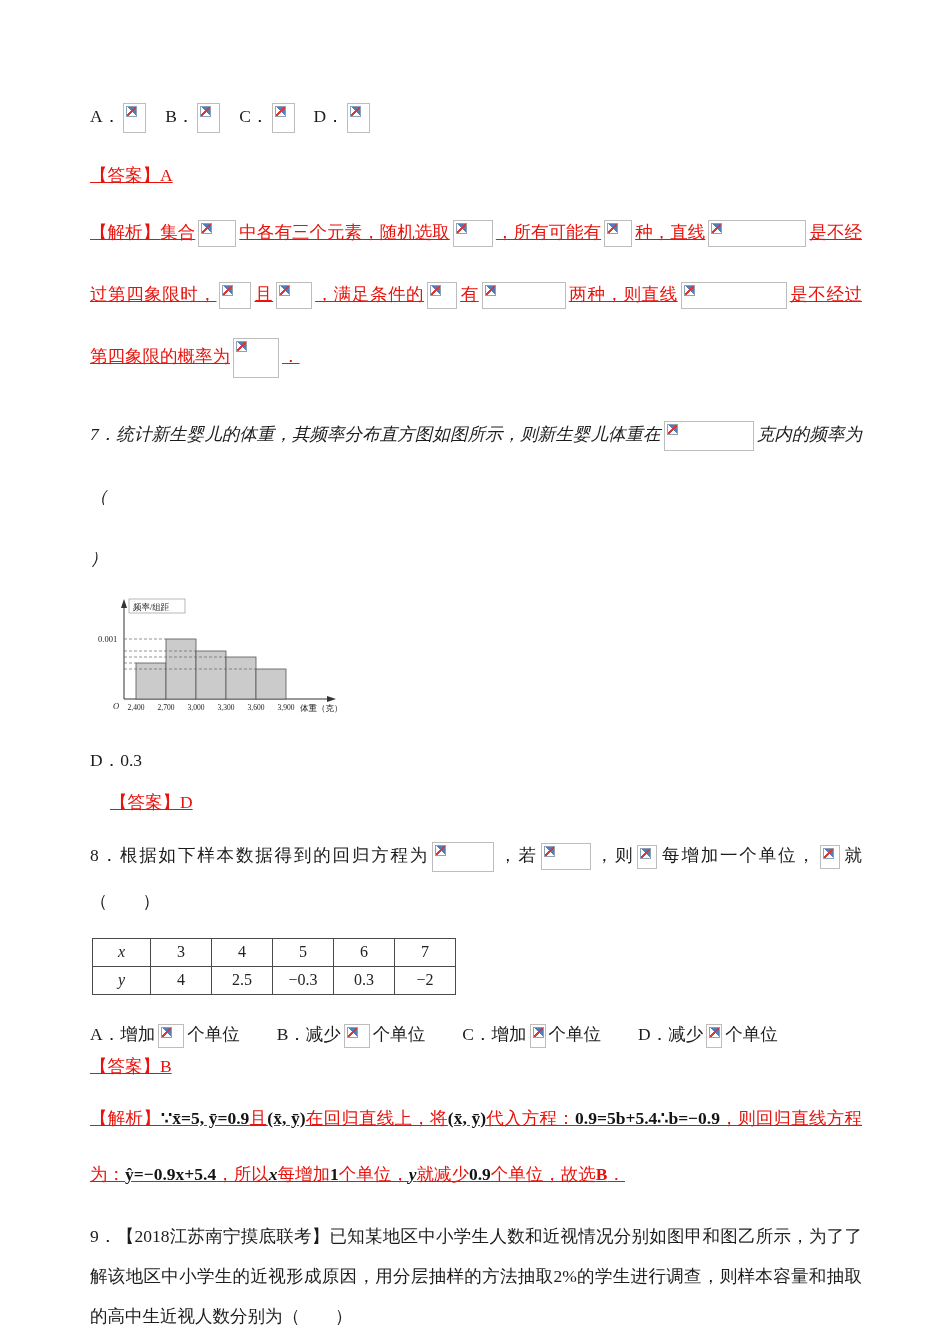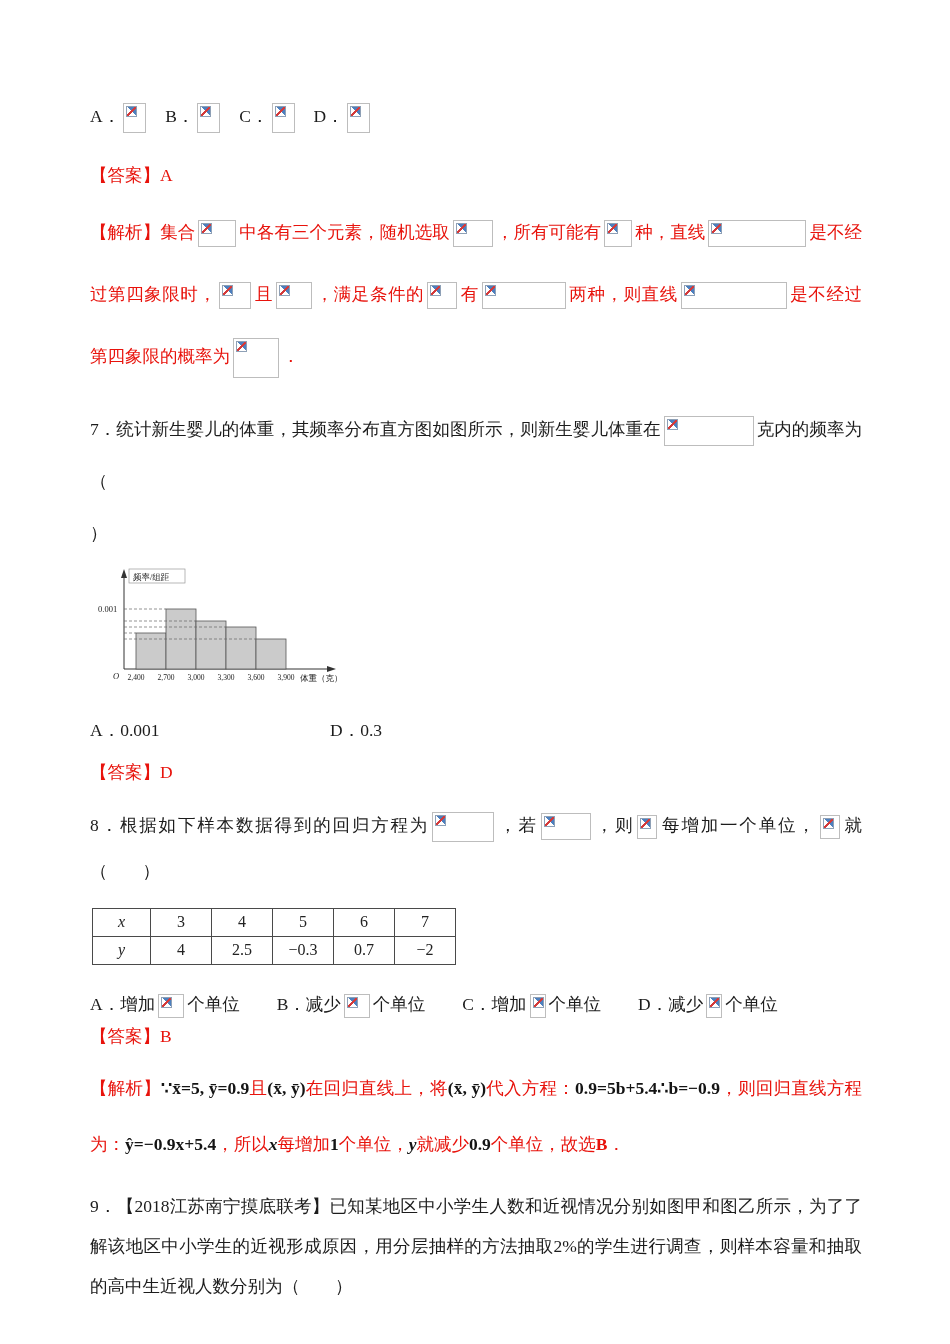--- a/index.html
+++ b/index.html
@@ -4,46 +4,46 @@
 <style>
   * { margin:0; padding:0; box-sizing:border-box; }
   html,body { background:#ffffff; }
   body {
     width:950px; height:1344px; overflow:hidden;
     font-family:"Liberation Serif","DejaVu Serif",serif;
     font-size:17.5px; color:#1c1c1c;
   }
   .page { padding:100px 88px 0 90px; }
 
-  .red { color:#e8130c; }
+  .red { color:#e8130c;text-decoration:underline; }
   .para { text-align:justify; }
   .ansline { line-height:28px; }
 
   
   .ph {
     display:inline-block; vertical-align:middle; position:relative;
     width:34px; height:27px; margin:0 3px;
     border:1px solid #bdbdbd; background:#ffffff;
   }
   .ph .bi {
     position:absolute; top:2px; left:2px; width:11px; height:11px;
     border:1px solid #8ea0b6; display:block;
     background:
       linear-gradient(135deg, transparent 42%, #d43a3a 42%, #d43a3a 58%, transparent 58%),
       linear-gradient(to top right, transparent 55%, #4d7fbe 55%);
   }
 
   .opts-top { display:flex; gap:16px; align-items:center; line-height:32px; }
   .m-ans1 { margin-top:28px; }
   .q6a { margin-top:12px; line-height:62px; }
-  .q7stem { margin-top:16px; line-height:52px; }
+  .q7stem { margin-top:16px; line-height:62px;font-style:italic; }
   .hist { margin:6px 0 0 4px; }
   .q7opts { margin-top:14px; line-height:28px; display:flex; }
   .q7opts .oc1 { width:240px; } .q7opts .oc2 { width:250px; } .q7opts .oc3 { width:230px; }
-  .ansD { margin-top:14px; }
+  .ansD { margin-top:14px;margin-left:20px; }
   .q7a { margin-top:8px; line-height:34px; }
   .q8stem { margin-top:16px; line-height:46px; }
   .data-table { border-collapse:collapse; margin:14px 0 0 2px; }
   .data-table td {
     border:1px solid #4a4a4a; width:61px; height:28px;
     text-align:center; font-size:16px; color:#222;
   }
   .data-table td:first-child { width:58px; }
   .mvar { font-style:italic; }
   .q8opts { margin-top:24px; line-height:30px; display:flex; gap:37px; }
@@ -124,21 +124,20 @@
         </g>
       <rect class="ylabel-box" x="35" y="4" width="56" height="14"></rect>
       <text class="slabel" x="39" y="14.5">频率/组距</text>
       <text class="slabel" x="4" y="47">0.001</text>
       <text class="slabel" x="19" y="114" font-style="italic">O</text>
       <text class="slabel" x="206" y="116">体重（克）</text>
     </svg>
   </figure>
 
   <div class="para q7opts">
-    <span class="oc1">A．0.001</span>
     <span>D．0.3</span>
   </div>
 
   <p class="para red ansline ansD">
     <span>【答案】</span><span>D</span>
   </p>
 
 
   <p class="para q8stem">
     <span>8．根据如下样本数据得到的回归方程为</span><span class="ph" style="width:62px;height:30px"><span class="bi"></span></span><span>，若</span><span class="ph" style="width:50px"><span class="bi"></span></span><span>，则</span><span class="ph" style="width:20px;height:24px"><span class="bi"></span></span><span>每增加一个单位，</span><span class="ph" style="width:20px;height:24px"><span class="bi"></span></span><span>就（　　）</span>
@@ -152,21 +151,21 @@
       <td>4</td>
       <td>5</td>
       <td>6</td>
       <td>7</td>
     </tr>
     <tr>
       <td class="mvar">y</td>
       <td>4</td>
       <td>2.5</td>
       <td>−0.3</td>
-      <td>0.7</td>
+      <td>0.3</td>
       <td>−2</td>
     </tr>
   </tbody>
     </table>
 
   <div class="para q8opts">
     <span><span>A．增加</span><span class="ph" style="width:26px;height:24px"><span class="bi"></span></span><span>个单位</span></span>
     <span><span>B．减少</span><span class="ph" style="width:26px;height:24px"><span class="bi"></span></span><span>个单位</span></span>
     <span><span>C．增加</span><span class="ph" style="width:16px;height:24px"><span class="bi"></span></span><span>个单位</span></span>
     <span><span>D．减少</span><span class="ph" style="width:16px;height:24px"><span class="bi"></span></span><span>个单位</span></span>

